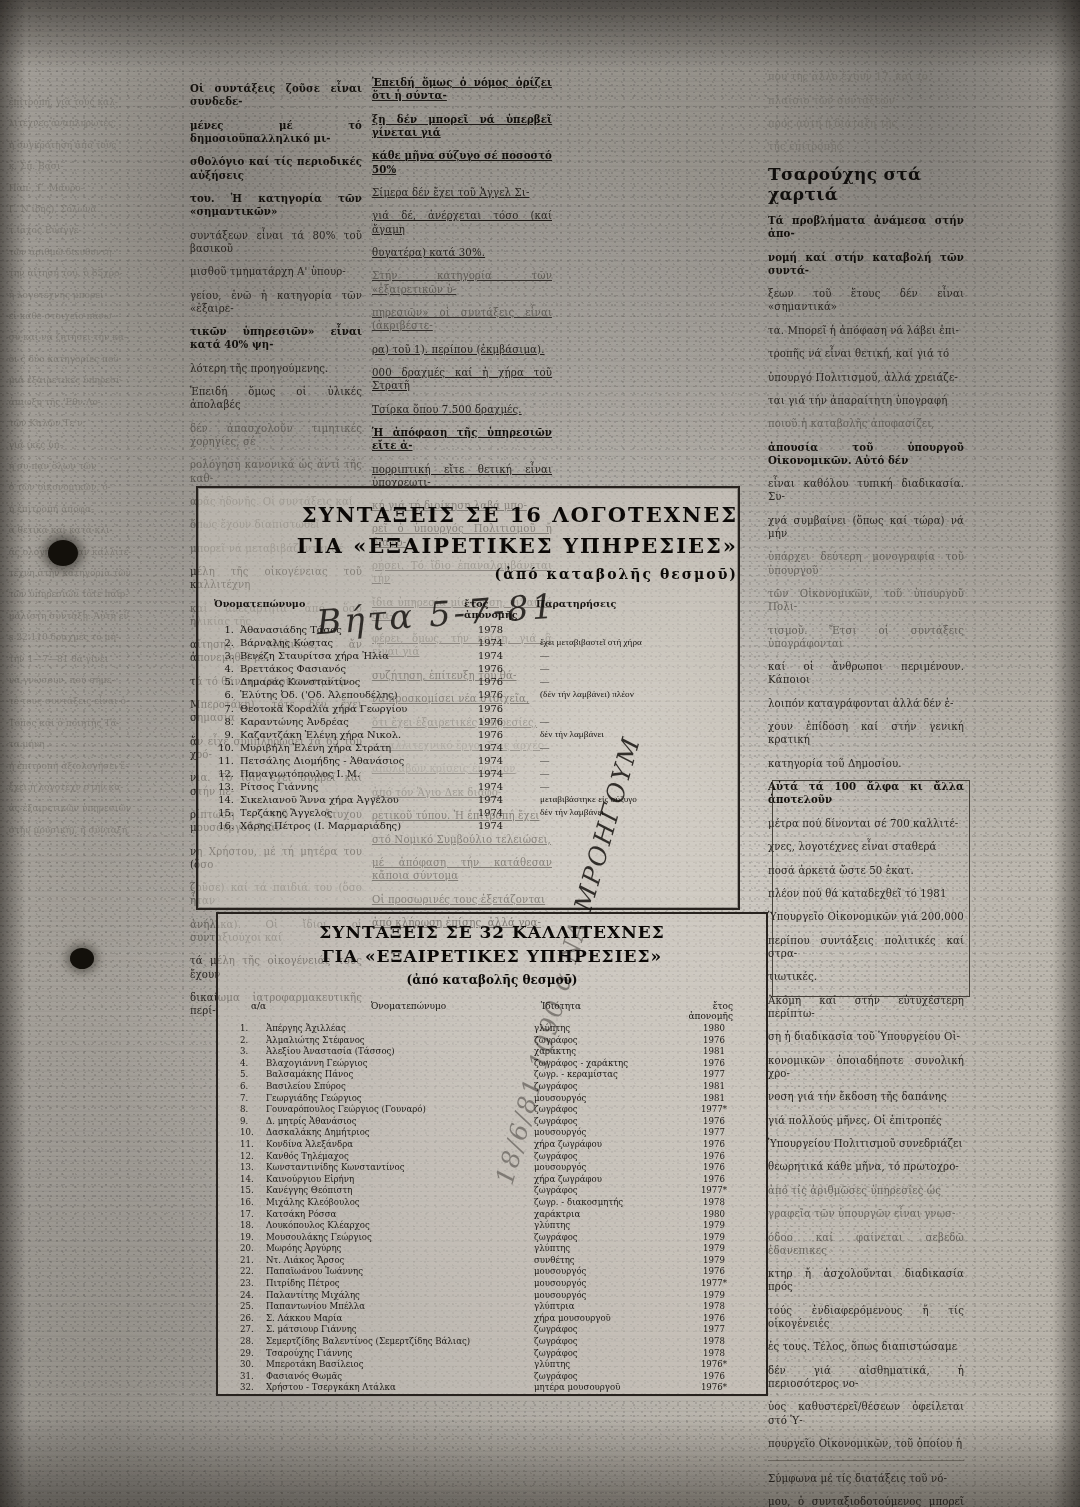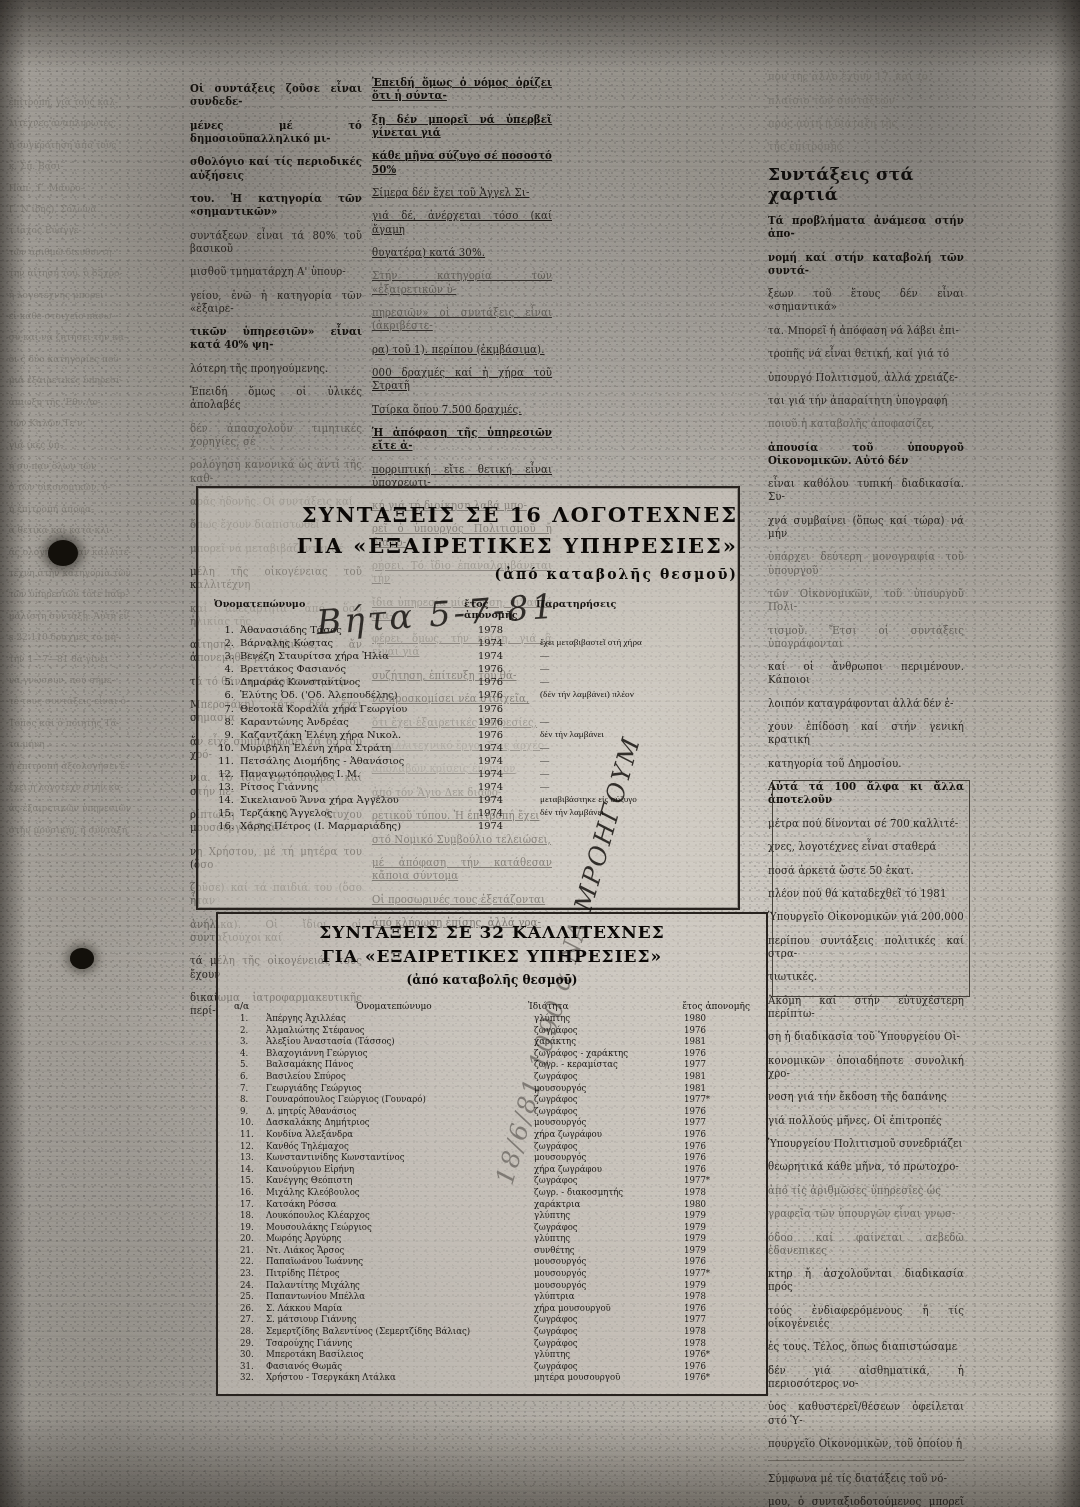--- a/index.html
+++ b/index.html
@@ -96,34 +96,34 @@
 
   
   #box2{position:absolute;left:216px;top:912px;width:548px;height:480px;
         border:2px solid #2a2622;background:rgba(203,198,190,.5);}
   #box2 .btitle{text-align:center;font-family:"DejaVu Serif",serif;
         font-weight:bold;color:#100e0c;}
   .t2l1{font-size:17px;margin-top:8px;letter-spacing:1px;}
   .t2l2{font-size:17px;margin-top:4px;letter-spacing:1px;}
   .t2l3{font-size:12px;margin-top:7px;}
 
-  .hdrow2{display:flex;font-size:9px;margin-top:14px;padding:0 16px;
+  .hdrow2{display:flex;font-size:9px;margin-top:14px;padding:0 33px;
           color:#1a1714;font-family:"DejaVu Serif",serif;}
   .hdrow2 .c-idx{width:26px;}
   .hdrow2 .c-name{width:268px;text-align:center;}
   .hdrow2 .c-role{width:150px;}
   .hdrow2 .c-year{flex:1;text-align:right;}
 
   .rowlist2{margin-top:2px;padding:0 22px;}
   .row2{display:flex;font-size:8.6px;line-height:11.6px;color:#1d1a17;
         font-family:"DejaVu Serif",serif;}
   .row2 .c-idx{width:26px;}
   .row2 .c-name{width:268px;}
   .row2 .c-role{width:150px;}
-  .row2 .c-year{flex:1;text-align:left;}
+  .row2 .c-year{flex:1;text-align:center;}
 
   
   #rightbox{position:absolute;left:772px;top:780px;width:196px;height:215px;
             border:1.5px solid #3a352f;opacity:.9;}
 
   
   .blot{position:absolute;border-radius:50%;background:#17140f;}
   #blot1{left:48px;top:540px;width:30px;height:26px;
          box-shadow:0 0 10px 5px rgba(23,20,15,.45);}
   #blot2{left:70px;top:948px;width:24px;height:21px;
@@ -250,21 +250,21 @@
     <p class="news">Οἱ προσωρινές τους ἐξετάζονται</p>
     <p class="news">ἀπό κλήρωση ἐπίσης, ἀλλά γρα-</p>
   </div>
 
   <div class="col" id="col5">
     <p class="news veryfaded">που της άλλο ἔχουν 17, καί τό</p>
     <p class="news veryfaded">πλαίσιο τῶν συντάξεων</p>
     <p class="news veryfaded">πρός αὐτή ἡ διάταξη τῆς</p>
     <p class="news veryfaded">τῆς ἐπιτροπῆς</p>
 
-    <div class="subhead">Συντάξεις στά χαρτιά</div>
+    <div class="subhead">Τσαρούχης στά χαρτιά</div>
 
     <p class="news dark">Τά προβλήματα ἀνάμεσα στήν ἀπο-</p>
     <p class="news dark">νομή καί στήν καταβολή τῶν συντά-</p>
     <p class="news">ξεων τοῦ ἔτους δέν εἶναι «σημαντικά»</p>
     <p class="news">τα. Μπορεῖ ἡ ἀπόφαση νά λάβει ἐπι-</p>
     <p class="news">τροπῆς νά εἶναι θετική, καί γιά τό</p>
     <p class="news">ὑπουργό Πολιτισμοῦ, ἀλλά χρειάζε-</p>
     <p class="news">ται γιά τήν ἀπαραίτητη ὑπογραφή</p>
     <p class="news faded">ποιοῦ ἡ καταβολῆς ἀποφασίζει,</p>
     <p class="news dark">ἀπουσία τοῦ ὑπουργοῦ Οἰκονομικῶν. Αὐτό δέν</p>

